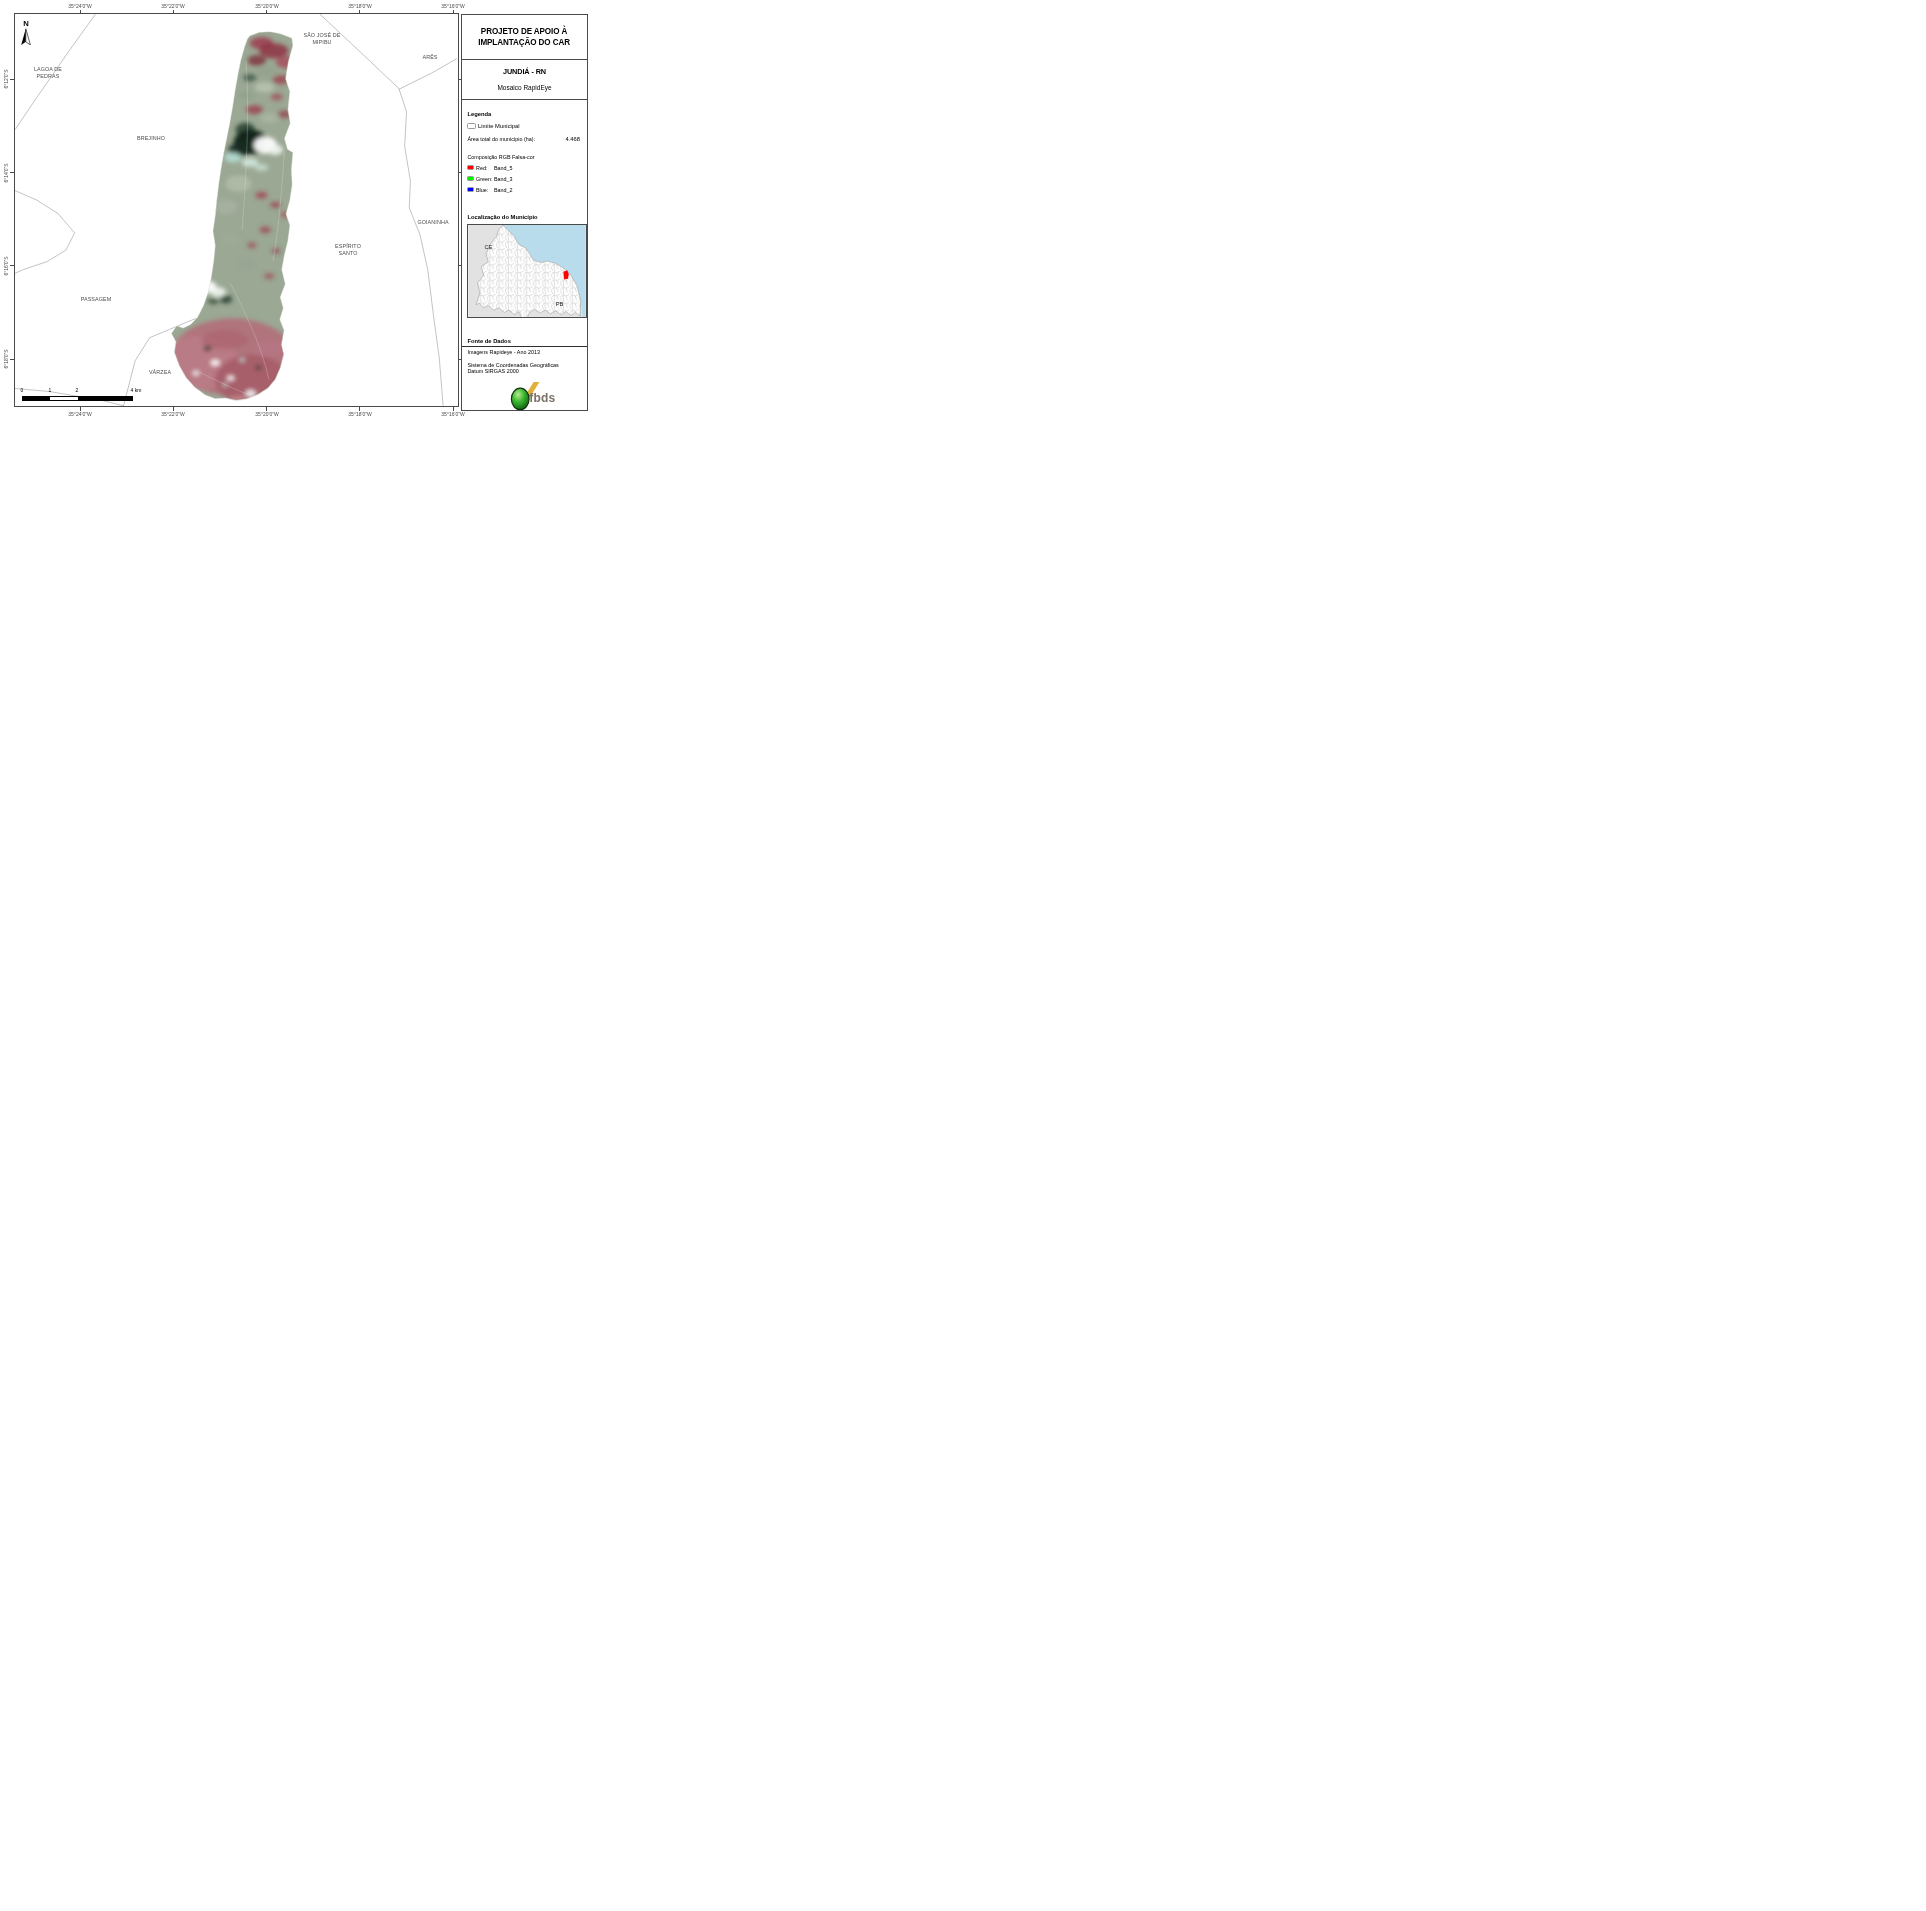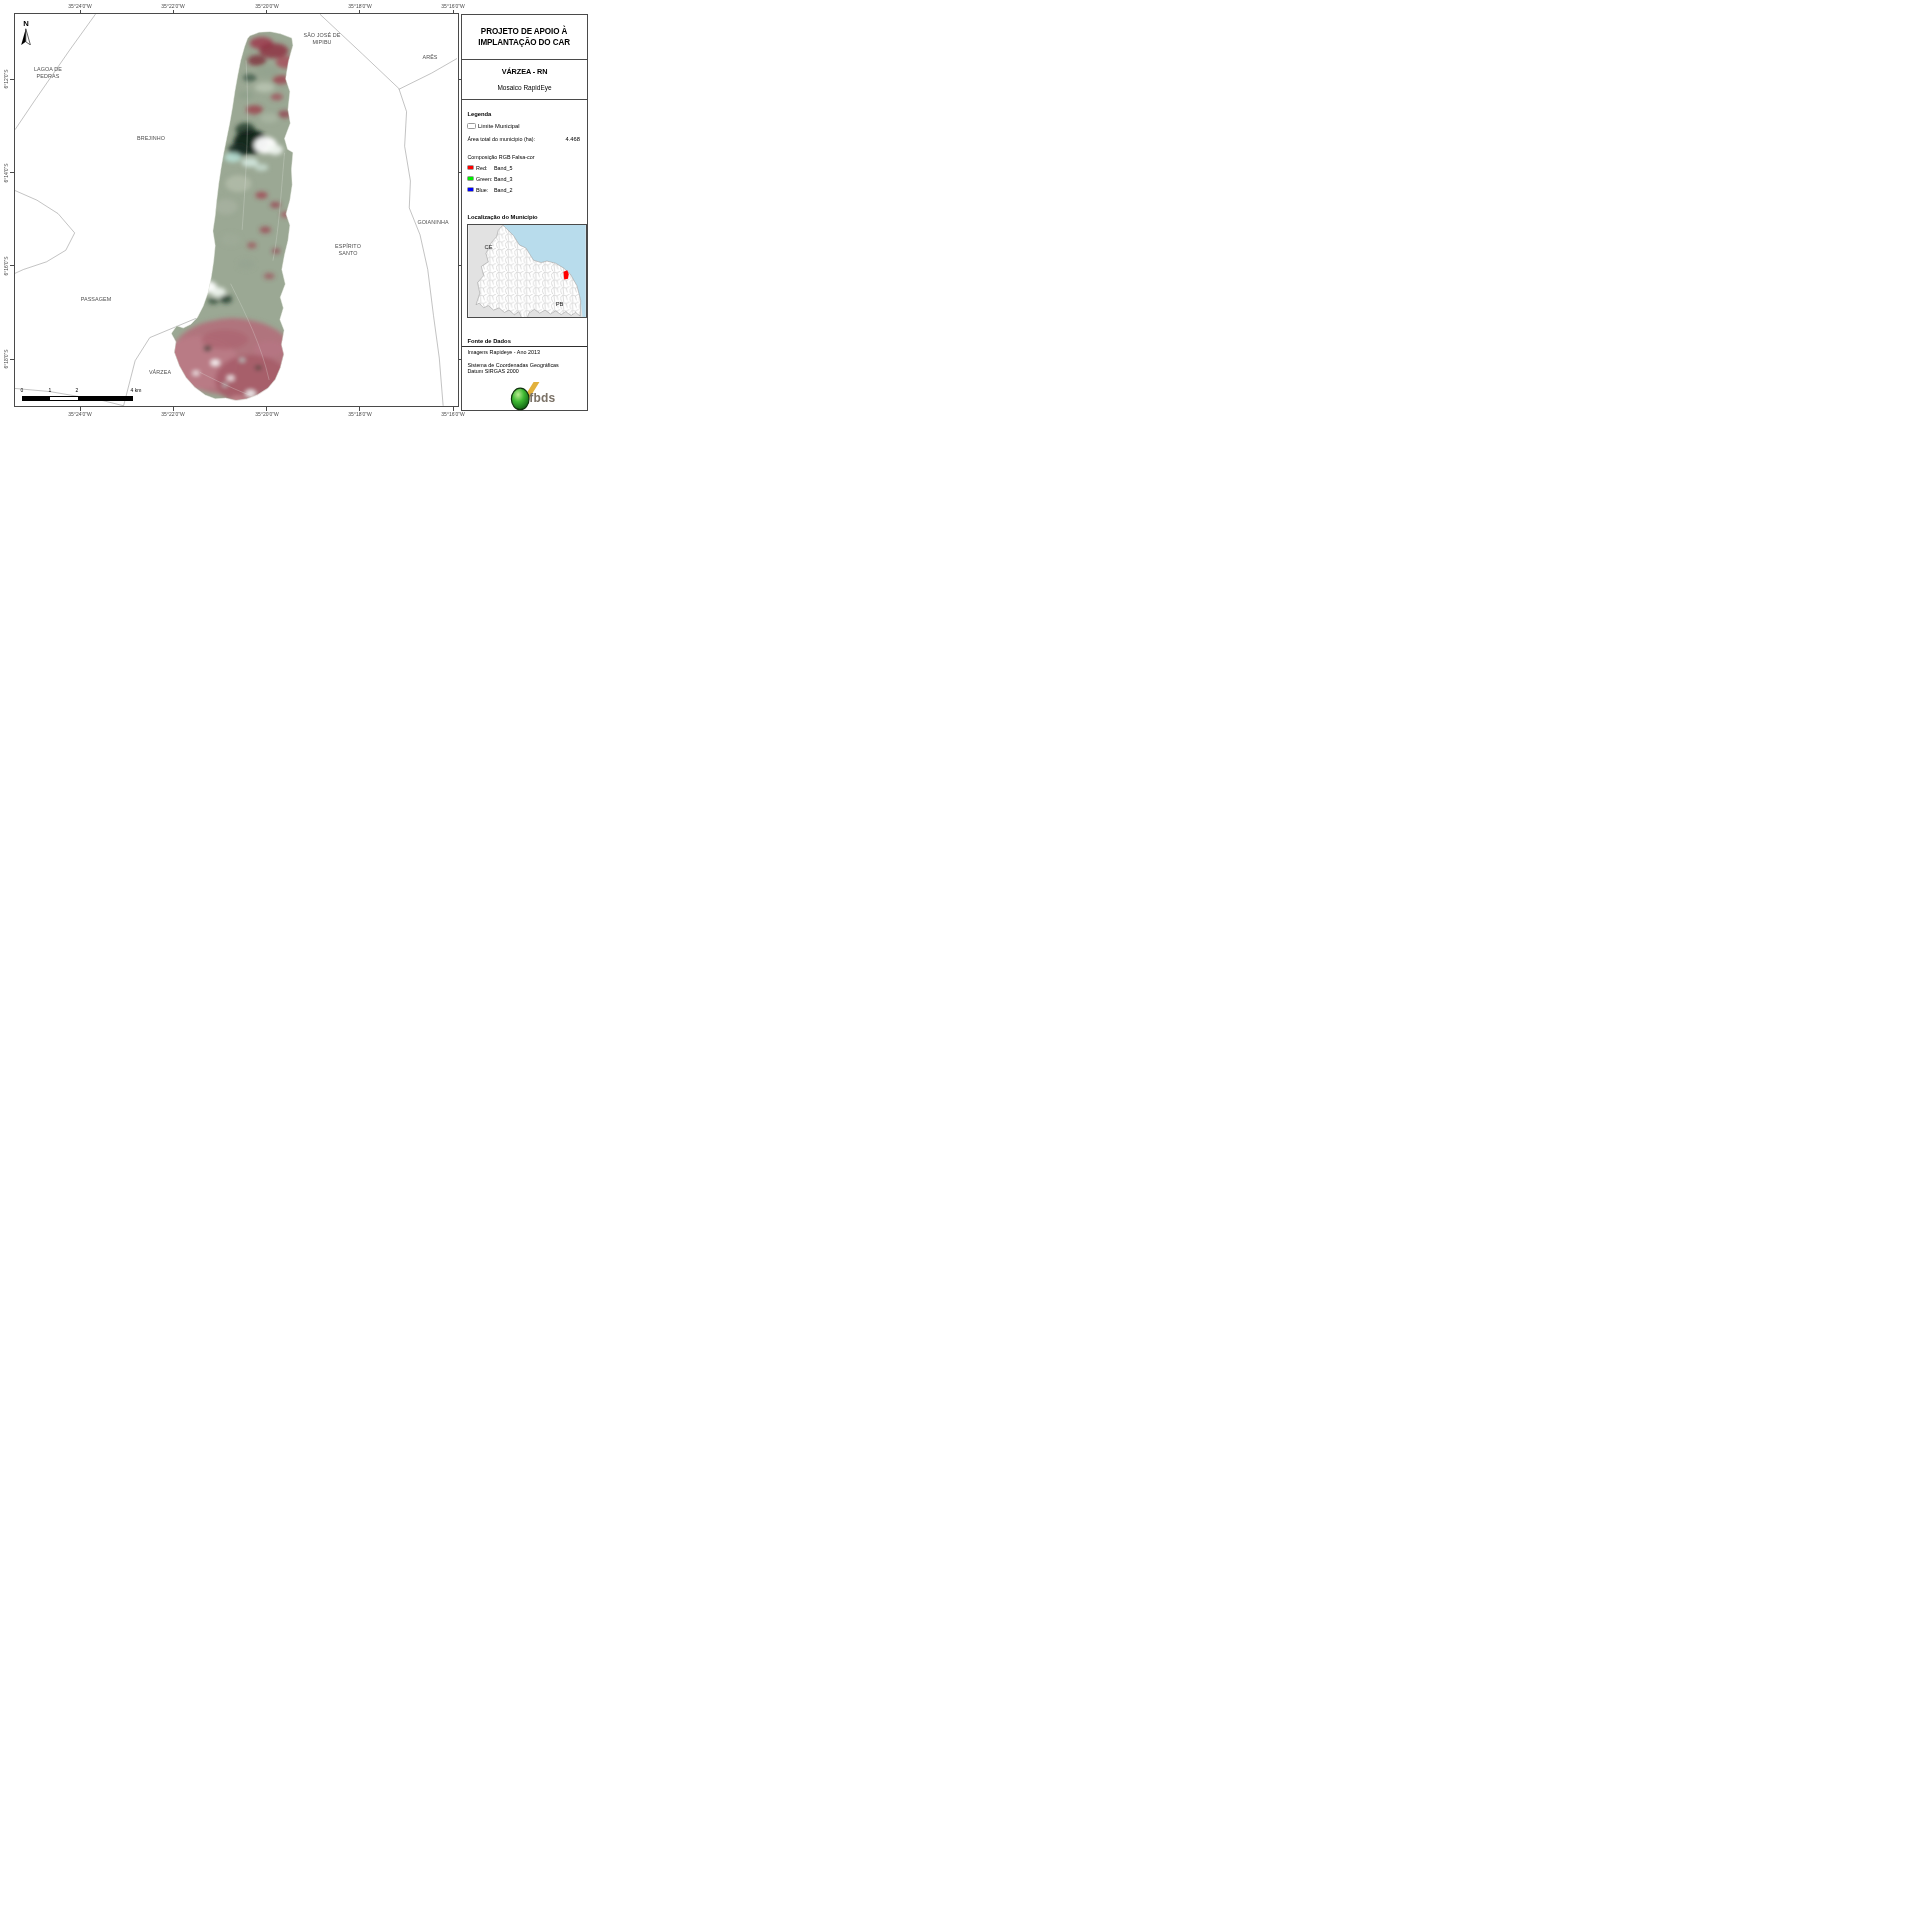--- a/index.html
+++ b/index.html
@@ -204,21 +204,21 @@
   <div class="scalebar">
     <div class="white-seg"></div>
   </div>
 
   <div class="panel">
     <div class="panel-sec panel-title">
       <div class="t">PROJETO DE APOIO À
 IMPLANTAÇÃO DO CAR</div>
     </div>
     <div class="divider" style="top:44px;"></div>
-    <div class="panel-sec sub1">VÁRZEA - RN</div>
+    <div class="panel-sec sub1">JUNDIÁ - RN</div>
     <div class="panel-sec sub2">Mosaico RapidEye</div>
     <div class="divider" style="top:84px;"></div>
 
     <div class="h-bold" style="left:5.4px;top:96px;">Legenda</div>
     <div class="swatch" style="left:5.4px;top:108px;width:8.5px;height:5.8px;"></div>
     <div class="txt" style="left:16px;top:108px;font-size:5.8px;">Limite Municipal</div>
     <div class="txt" style="left:5.4px;top:121px;">Área total do município (ha):</div>
     <div class="txt" style="right:7px;top:121px;font-size:5.8px;">4.468</div>
     <div class="txt" style="left:5.4px;top:139px;">Composição RGB Falsa-cor</div>
 

